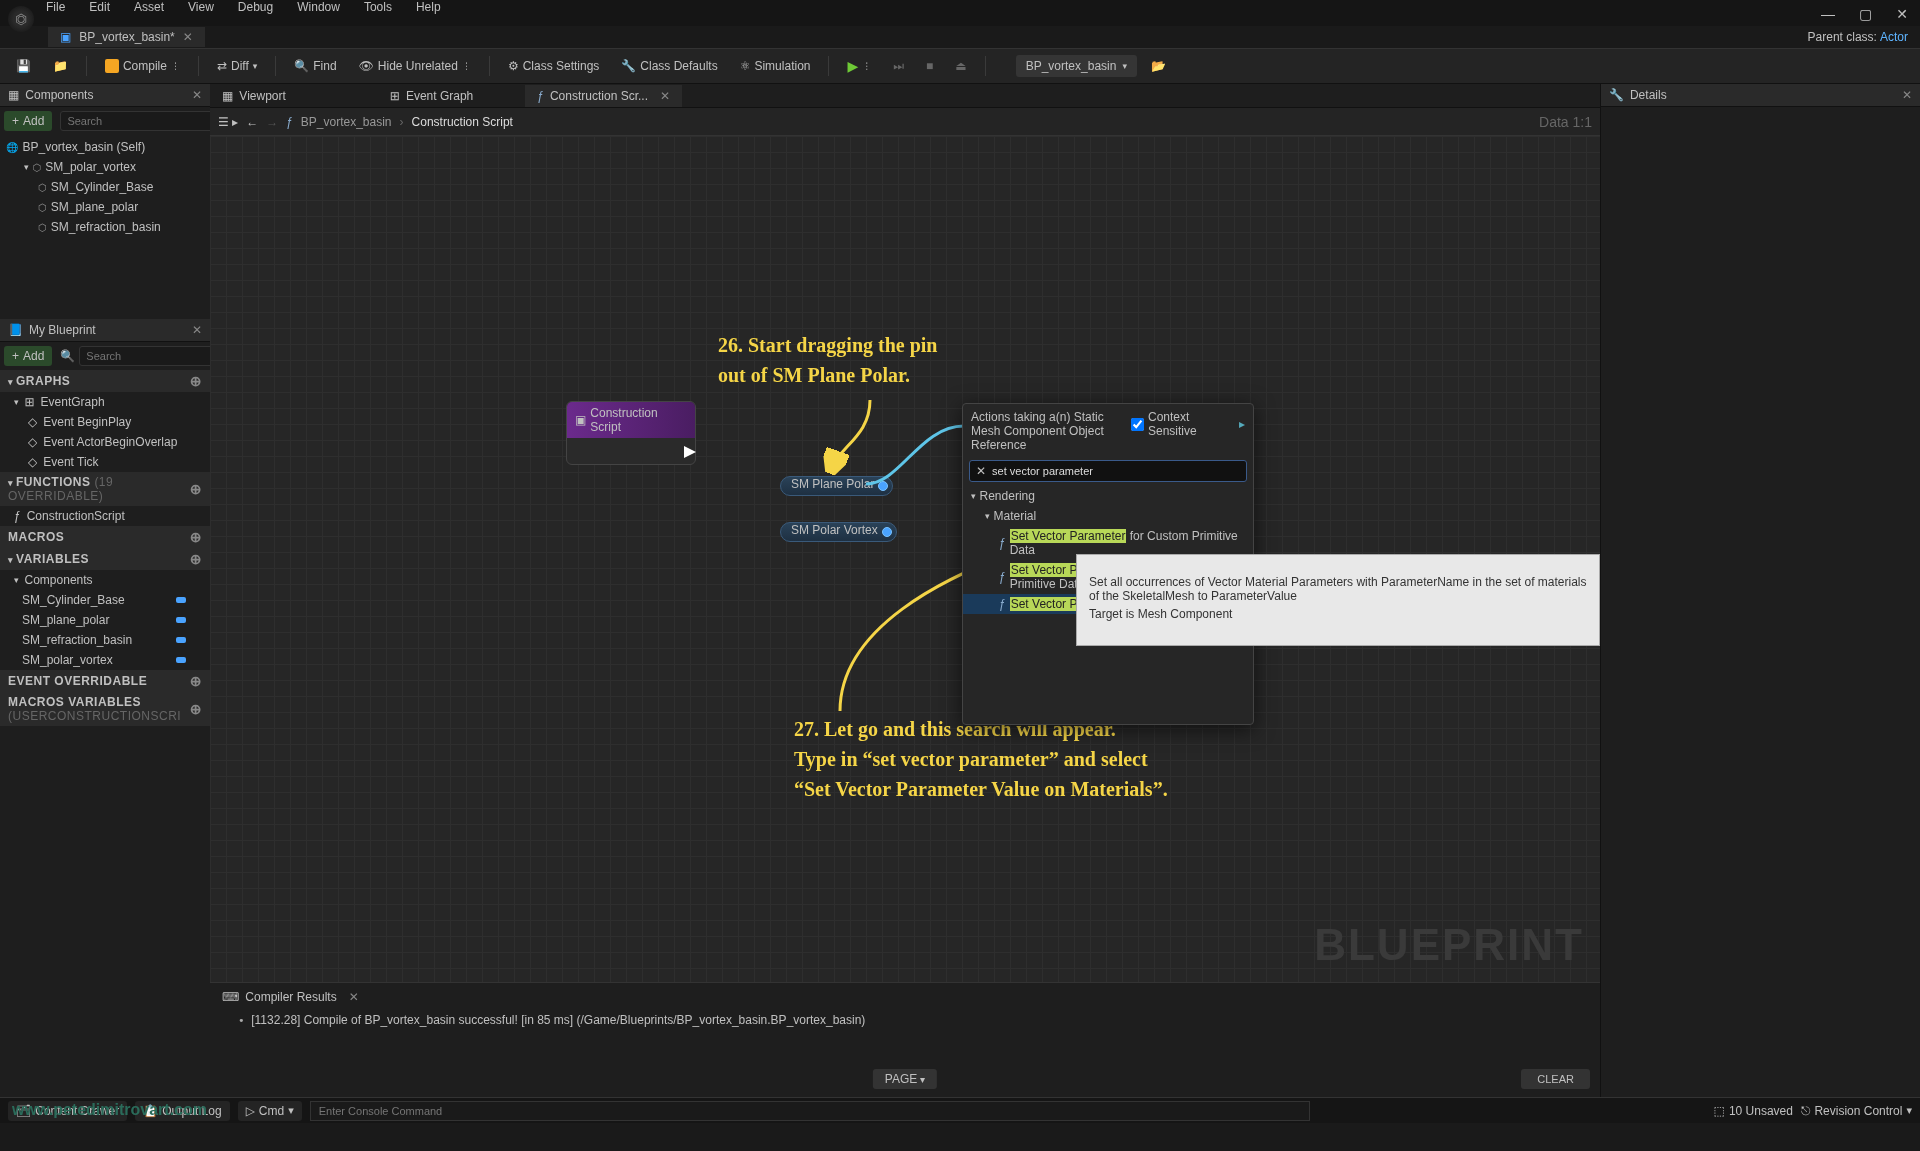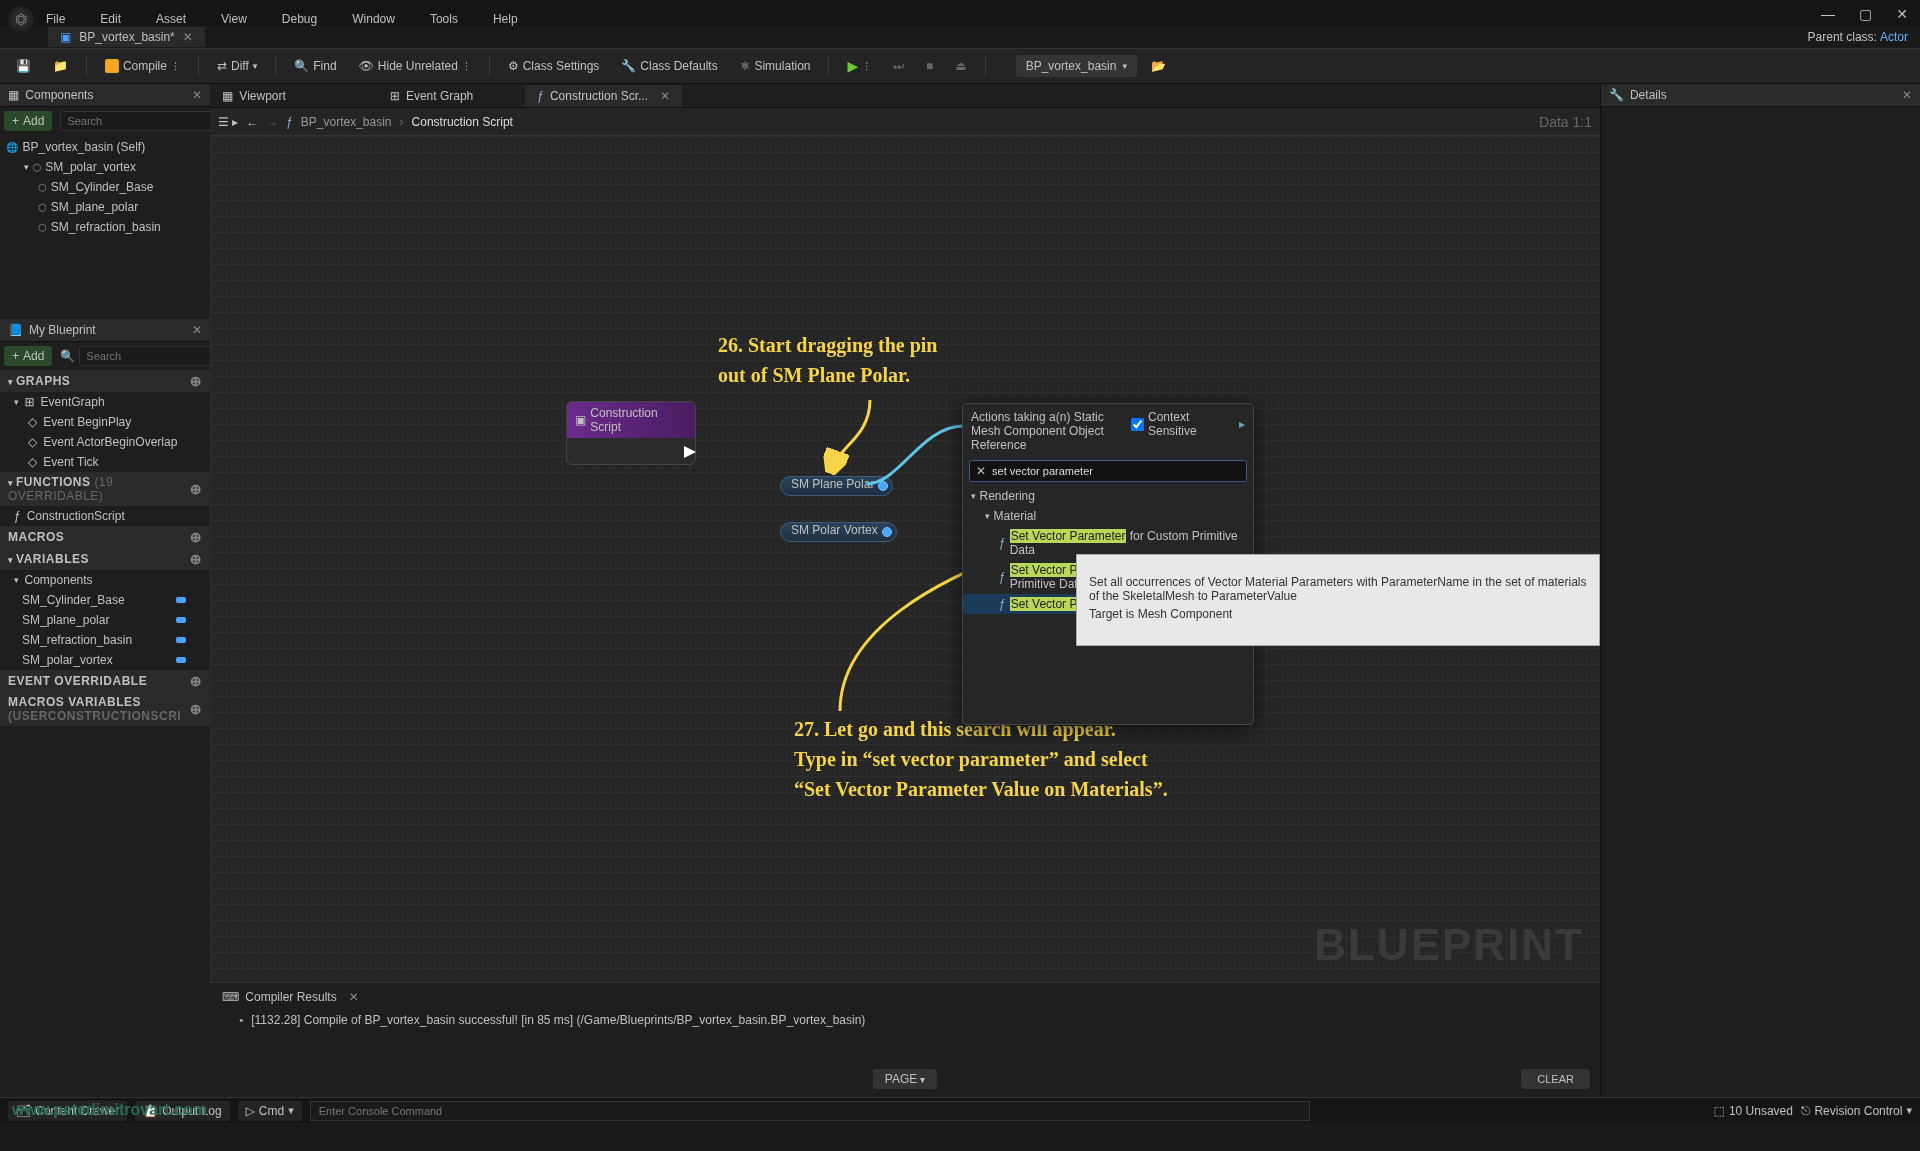--- a/index.html
+++ b/index.html
@@ -1,17 +1,17 @@
 <!DOCTYPE html>
 <html><head>
 <meta charset="utf-8">
 <style>
 *{margin:0;padding:0;box-sizing:border-box;font-family:'Segoe UI',Tahoma,sans-serif;font-size:12px;color:#c0c0c0}
 body{background:#1a1a1a;width:1920px;height:1151px;overflow:hidden;position:relative}
-.top-menu{height:26px;background:#151515;display:flex;align-items:flex-end;padding:0 8px;gap:35px}
+.top-menu{height:26px;background:#151515;display:flex;align-items:flex-start;padding:0 8px;gap:24px}
 .top-menu span{cursor:pointer}
 .ue-logo{width:26px;height:26px;border-radius:50%;background:radial-gradient(circle,#2a2a2a 40%,#111);position:absolute;left:8px;top:6px;display:flex;align-items:center;justify-content:center;font-size:14px;color:#888}
 .win-controls{position:absolute;right:6px;top:4px;display:flex;gap:12px}
 .win-controls span{font-size:14px;padding:2px 6px;cursor:pointer}
 .tab-bar{height:22px;background:#1a1a1a;display:flex;align-items:center;padding-left:48px}
 .doc-tab{background:#2a2a2a;padding:3px 12px;display:flex;align-items:center;gap:8px;font-size:11px}
 .doc-tab .close{color:#888;cursor:pointer}
 .parent-class{position:absolute;right:12px;top:30px;font-size:11px;color:#888}
 .parent-class a{color:#5eb4ff}
 .toolbar{height:36px;background:#242424;border-top:1px solid #333;border-bottom:1px solid #111;display:flex;align-items:center;padding:0 8px;gap:6px}
@@ -280,21 +280,21 @@
       </div>
     <div class="bp-item" style="padding-left:22px">
         <span>SM_polar_vortex</span>
         <span class="var-dot"></span>
       </div>
     <div class="section-header">
         <span>EVENT OVERRIDABLE</span>
         <span class="plus">⊕</span>
       </div>
     <div class="section-header">
-        <span><span>MACROS VARIABLES</span> <span style="color:#666;font-weight:bold">(USERCONSTRUCTIONSCRI</span></span>
+        <span><span>MACROS VARIABLES</span> <span style="color:#666;font-weight:normal">(USERCONSTRUCTIONSCRI</span></span>
         <span class="plus">⊕</span>
       </div>
   </div>
 
   <div class="center-col">
     <div class="graph-tabs">
       <div class="graph-tab">
           <span>▦</span>
           <span>Viewport</span>
         </div>

